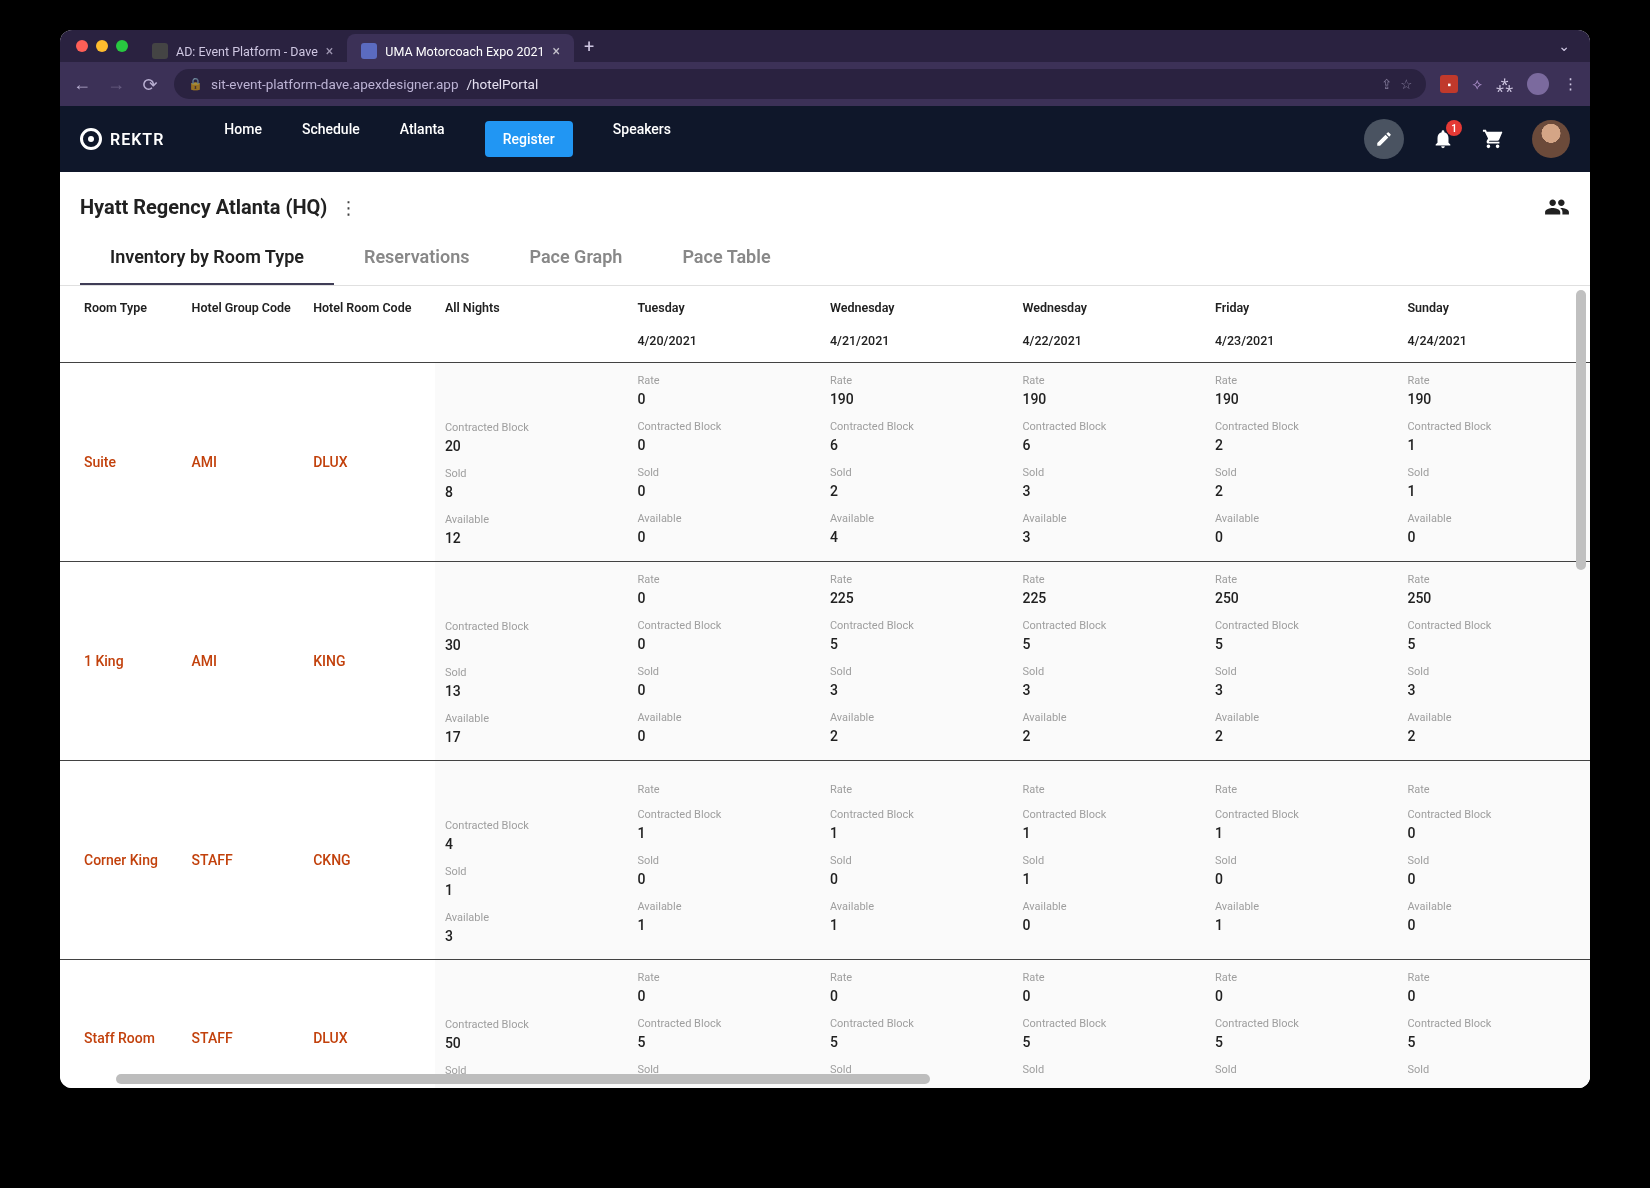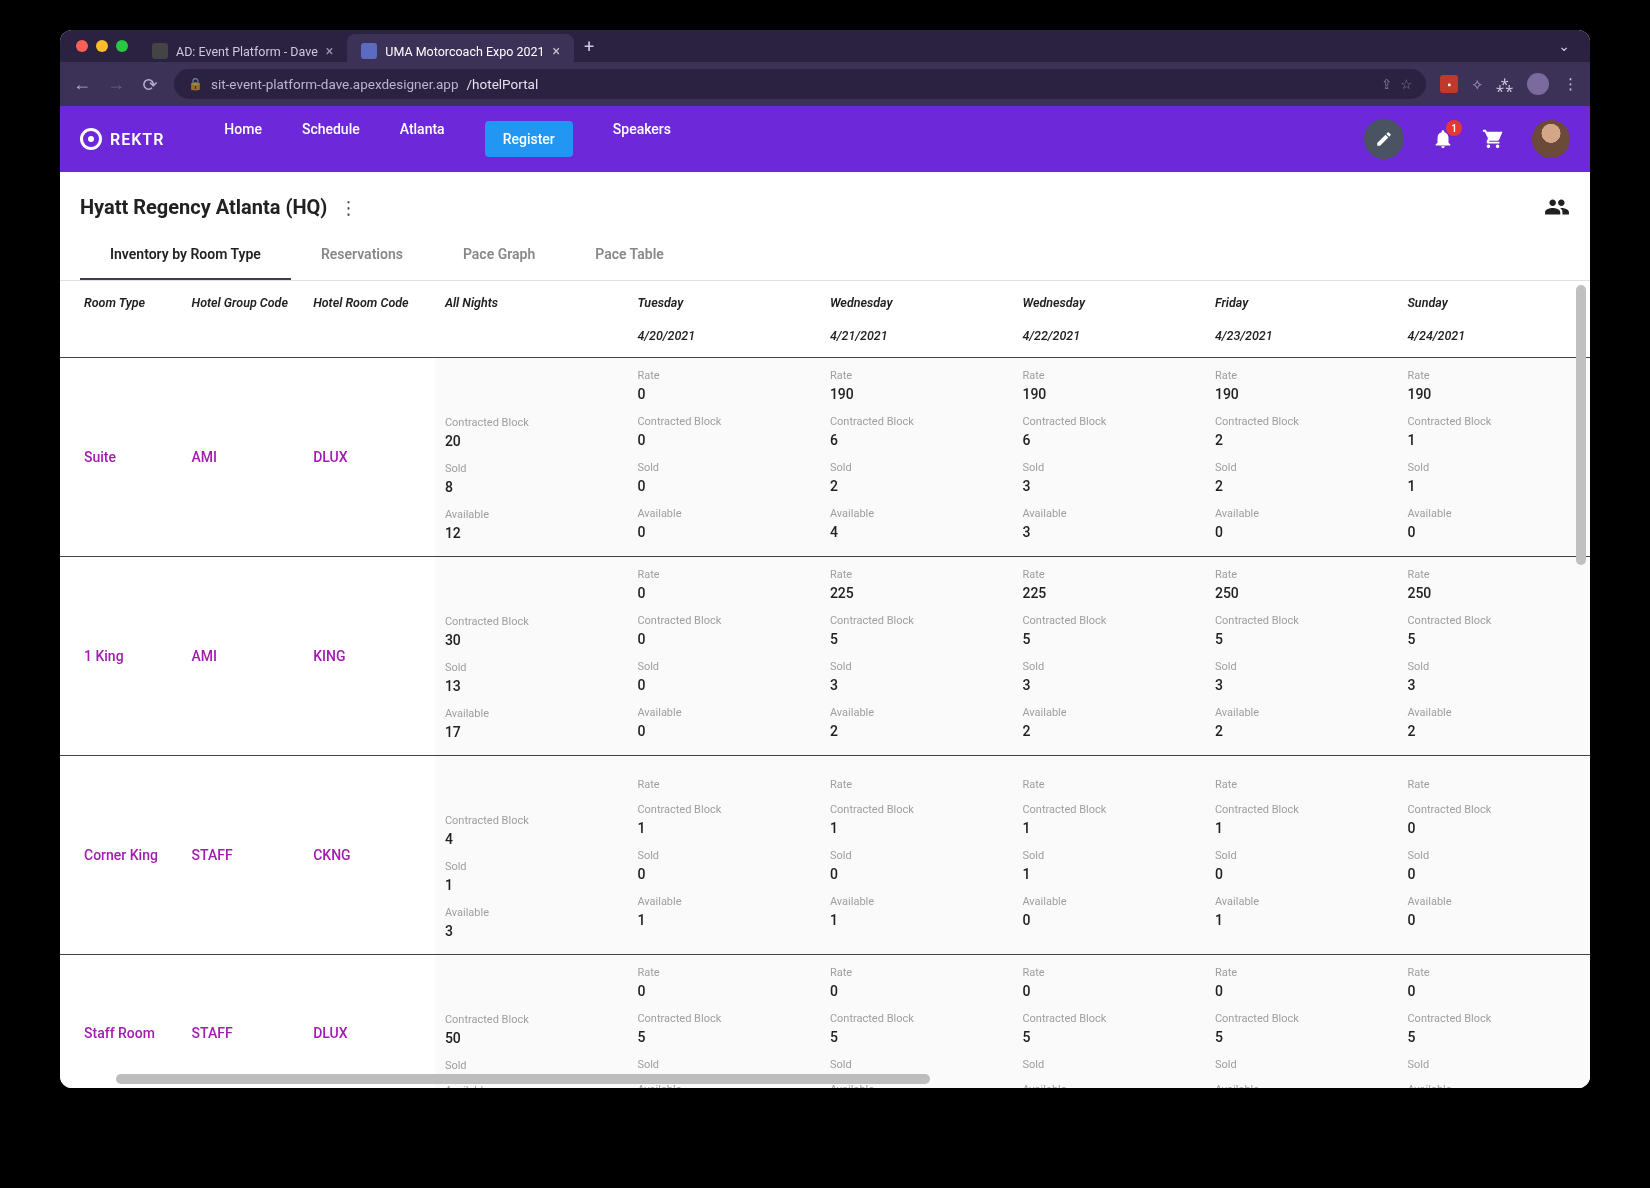--- a/index.html
+++ b/index.html
@@ -75,21 +75,21 @@
     gap: 8px;
   }
   .url-bar .lock { font-size: 12px; opacity: .6;}
   .url-bar .path { color: #e5e0f0; }
   .url-bar .share { margin-left: auto; opacity: .6;}
   .ext-icons { display: flex; align-items: center; gap: 14px; color: #cfc7e2; font-size: 15px;}
   .ext-icons .sq { width:18px; height:18px; background:#c0392b; border-radius:3px; display:flex; align-items:center; justify-content:center; font-size:10px; color:#fff;}
   .ext-icons .avatar-sm { width:22px; height:22px; border-radius:50%; background:#7b6a9e;}
   
   .app-header {
-    background: #6d28d9;
+    background: #0f172a;
     height: 66px;
     display: flex;
     align-items: center;
     padding: 0 20px;
     gap: 10px;
   }
   .logo { display: flex; align-items: center; gap: 8px; color: #fff; font-weight: 600; letter-spacing: 1px; font-size: 16px;}
   .logo-icon {
     width: 22px; height: 22px; border: 3px solid #fff; border-radius: 50%;
     position: relative;
@@ -133,48 +133,48 @@
   .people-icon { margin-left: auto; font-size: 22px; color: #212121;}
   
   .mat-tabs {
     display: flex;
     padding: 0 20px;
     border-bottom: 1px solid #e0e0e0;
     gap: 0;
   }
   .mat-tab {
     padding: 16px 30px;
-    font-size: 14px;
+    font-size: 18px;
     font-weight: 600;
     color: #888;
     border-bottom: 2px solid transparent;
   }
   .mat-tab.active { color: #212121; border-bottom-color: #3f3d56; }
   
   .table-wrap { flex:1; overflow:auto; position:relative;}
   .table-scroll { overflow-x: auto; overflow-y: auto; height: 100%;}
   table.inv { border-collapse: collapse; min-width: 1400px; width: 100%; }
   .inv th, .inv td { text-align: left; }
   .inv thead th {
     font-size: 12.5px; font-weight: 600; color: #212121;
     padding: 14px 10px 14px 10px;
     border-bottom: 1px solid #424242;
     vertical-align: top;
     background: #fff;
-    position: sticky; top: 0; font-style: italic;
+    position: sticky; top: 0;
   }
   .inv thead th .sub { display:block; font-weight: 500; color: #212121; margin-top:18px;}
   .col-room { padding-left: 24px !important; width: 120px;}
   .col-group { width: 120px;}
   .col-code { width: 130px;}
   .col-all { width: 190px;}
   .col-day { width: 190px;}
   tbody tr.room-row td { border-bottom: 1px solid #424242; }
   .room-cell {
-    font-size: 14px; font-weight: 500; color: #a21caf;
+    font-size: 14px; font-weight: 500; color: #c2410c;
     padding: 0 10px; vertical-align: middle;
   }
   .room-cell.first { padding-left: 24px;}
   .metrics {
     padding: 10px 10px 10px 10px;
   }
   .metric { margin-bottom: 12px; }
   .metric:last-child { margin-bottom: 4px;}
   .metric .label { font-size: 11px; color: #9e9e9e; display:block; margin-bottom: 2px;}
   .metric .value { font-size: 14px; color: #212121; font-weight: 500;}

